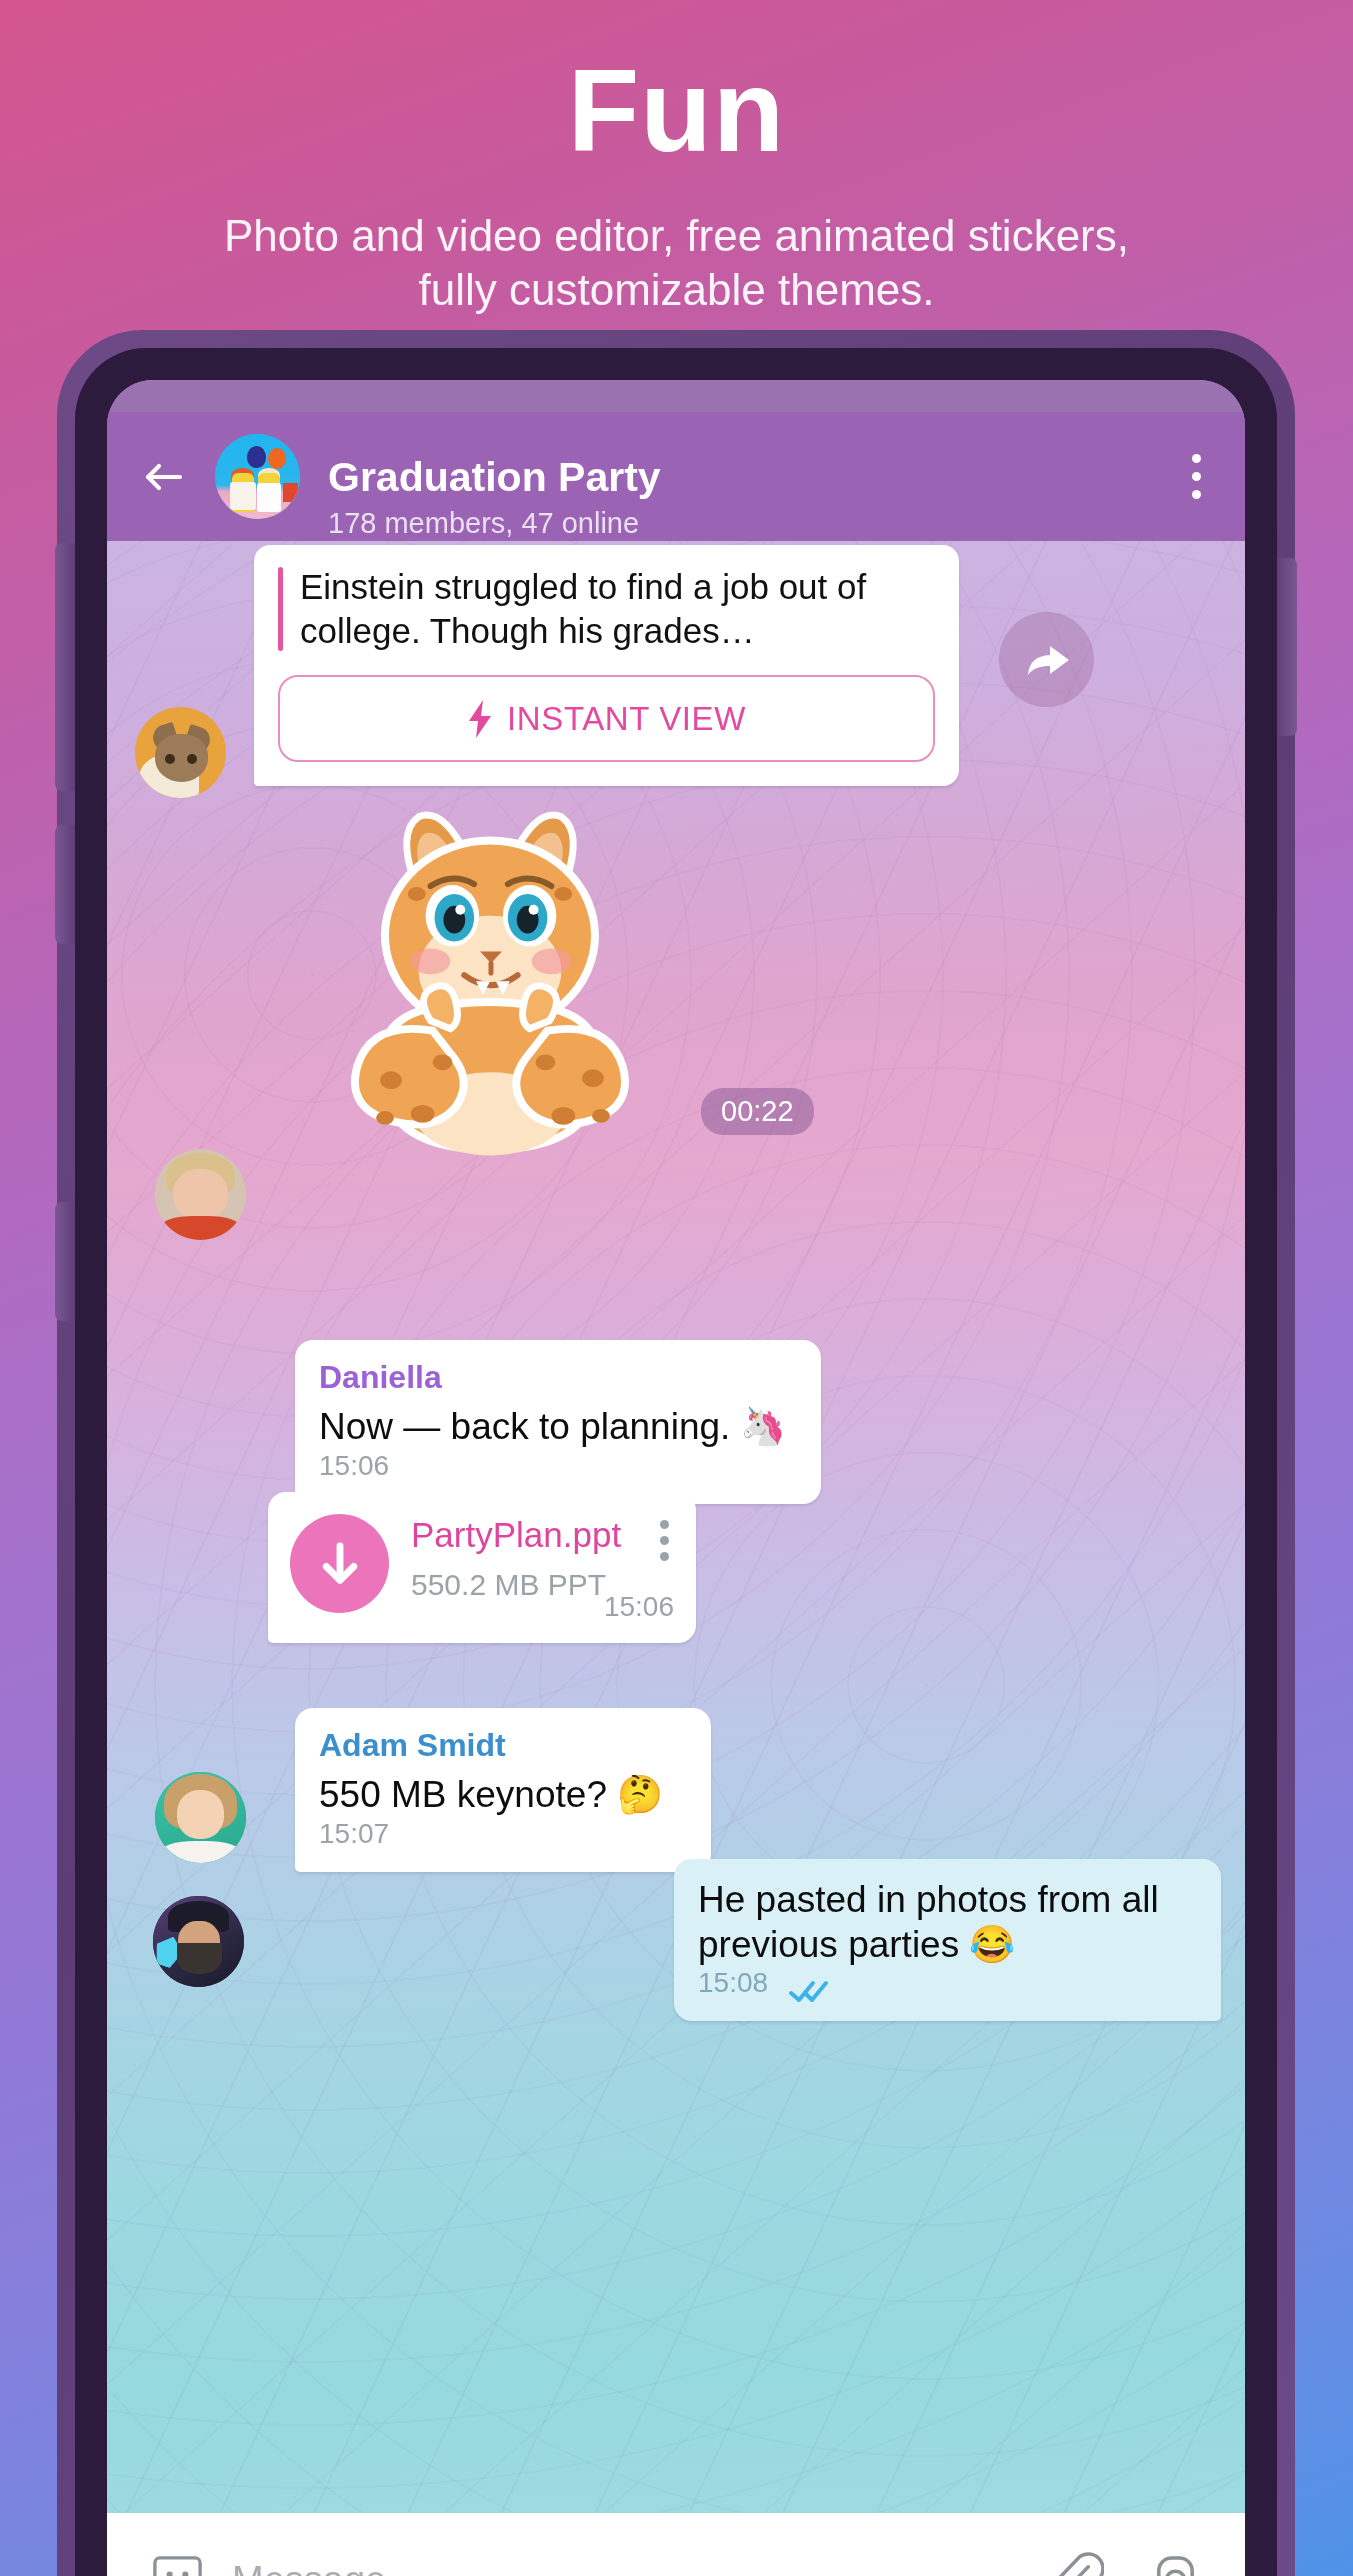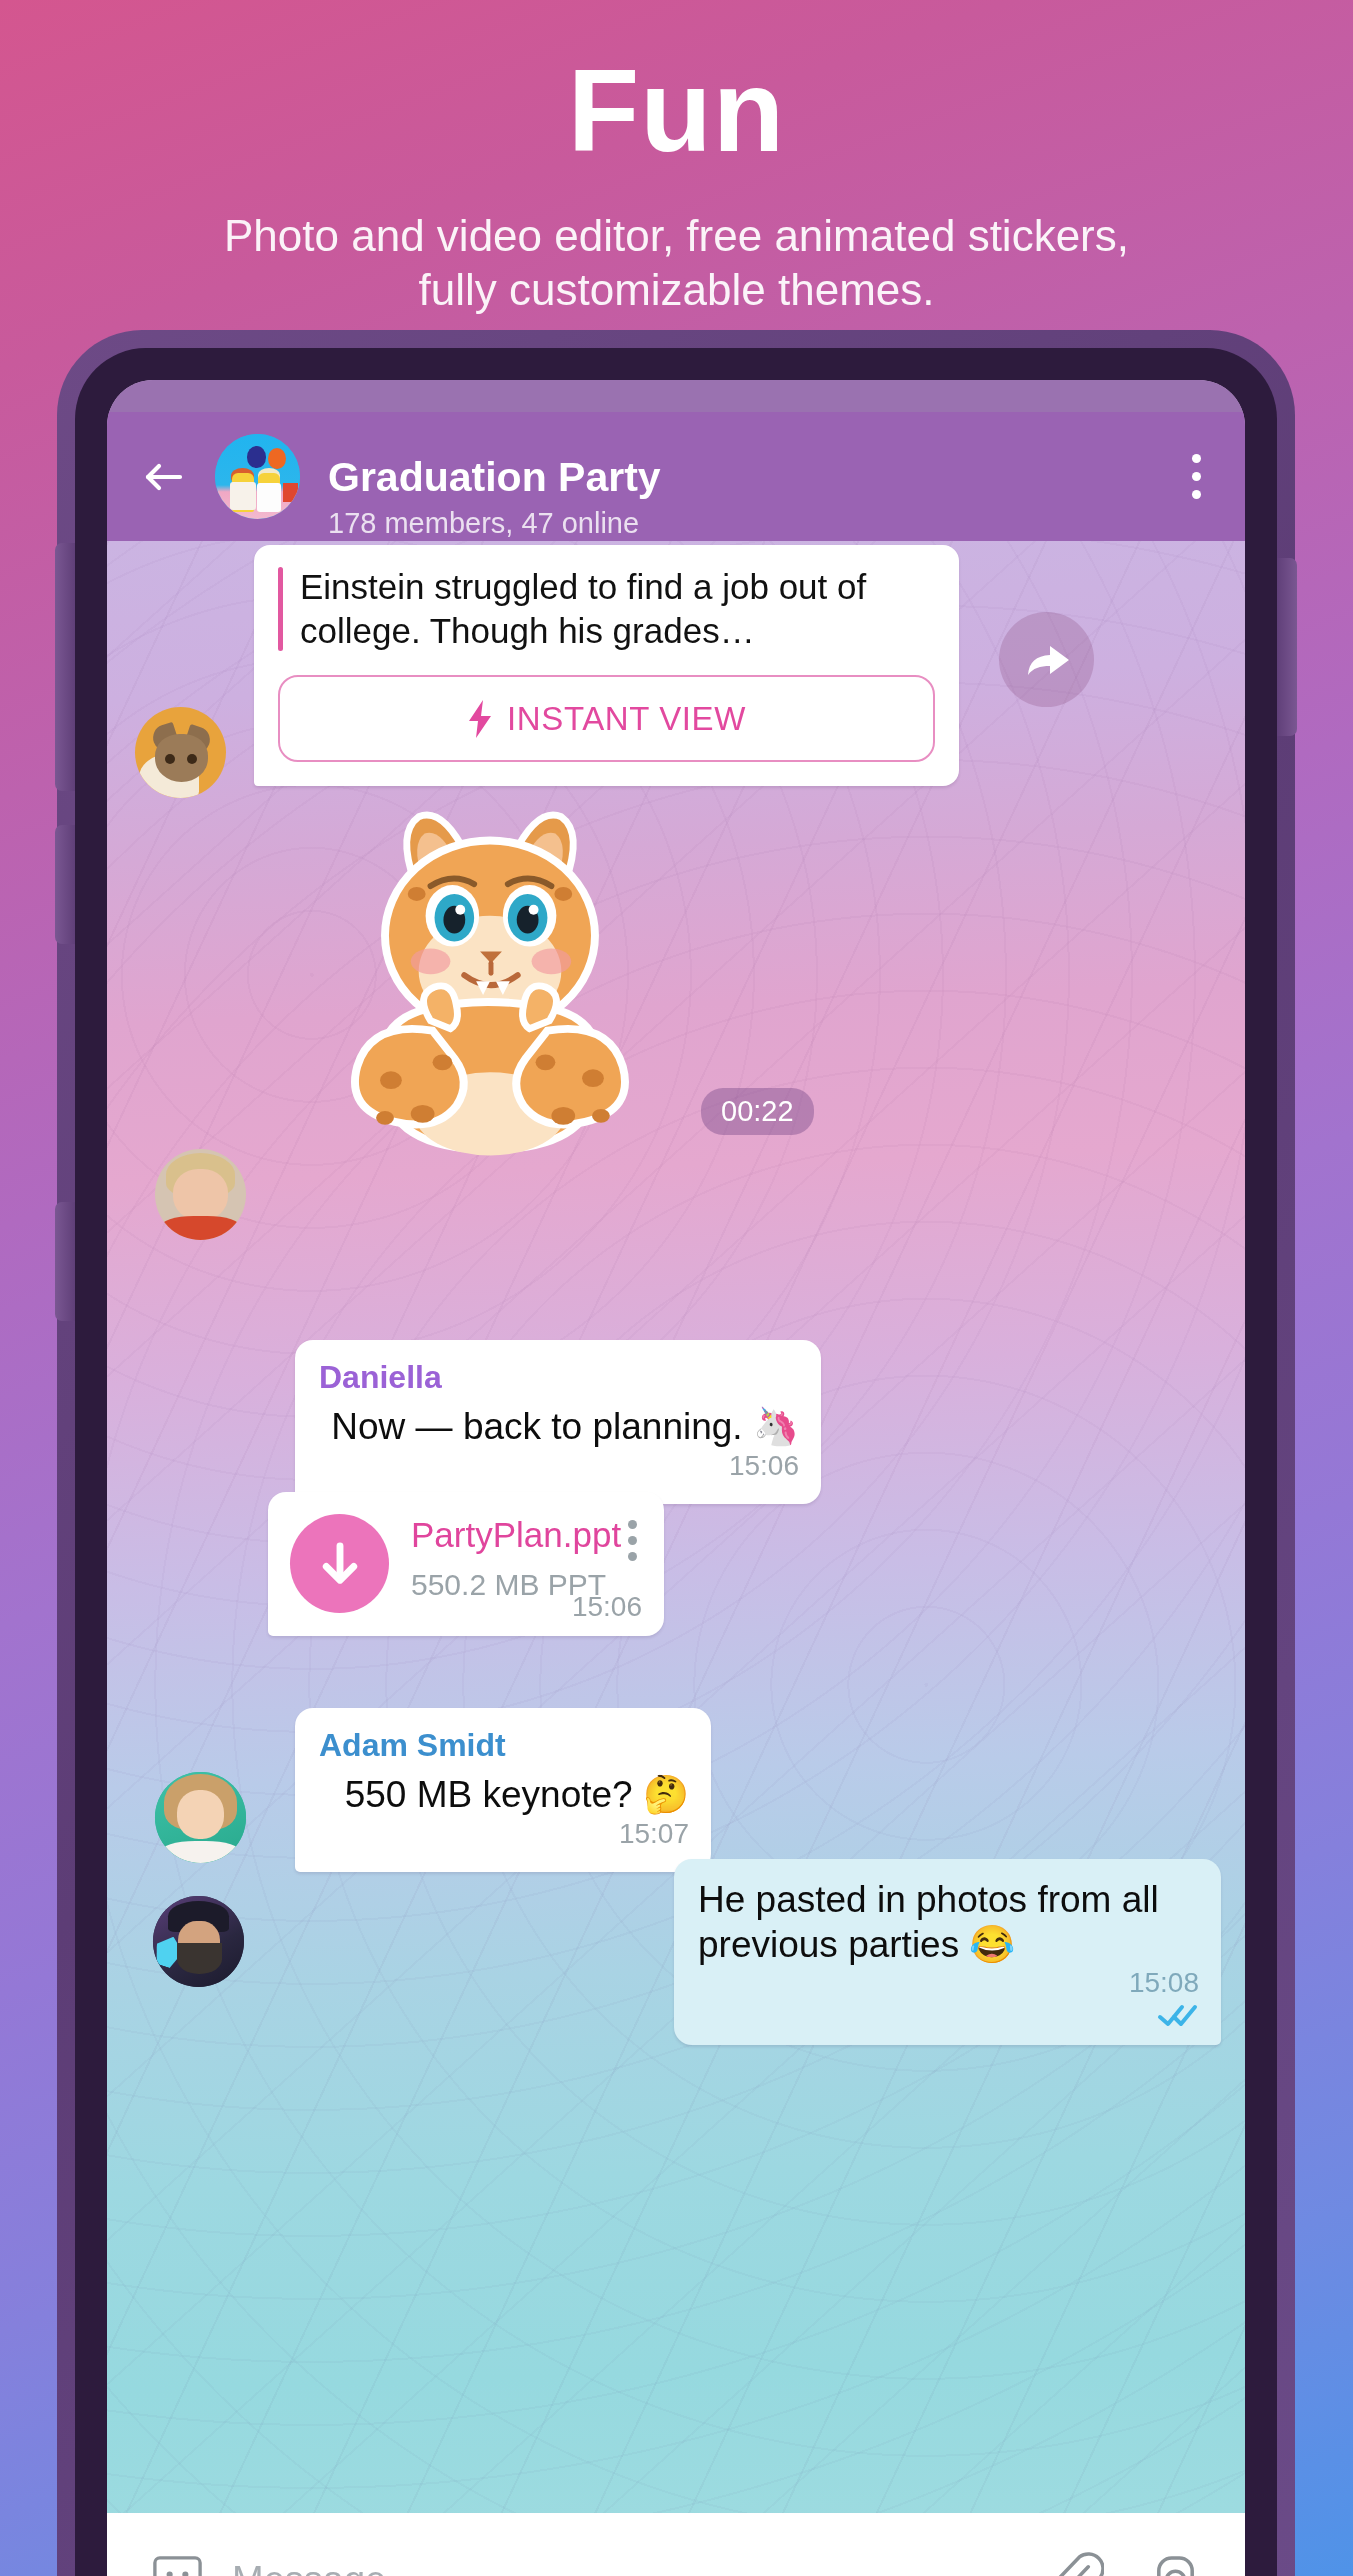--- a/index.html
+++ b/index.html
@@ -235,30 +235,29 @@
     padding: 18px 22px 18px 24px;
   }
   .bubble.in  { border-bottom-left-radius: 5px; }
   .bubble.out { border-bottom-right-radius: 5px; background: #d9f0f6; }
   .sender { font-size: 32px; font-weight: 700; line-height: 1.2; margin-bottom: 8px; }
   .sender.purple { color: #9b62d6; }
   .sender.blue   { color: #3c8fce; }
   .line {
     display: flex; align-items: flex-end; flex-wrap: wrap;
     column-gap: 14px;
-    flex-direction: column;
   }
   .mtext { font-size: 37px; line-height: 1.22; color: #0d0d0d; }
   .mtime { font-size: 28px; color: #9aa3a8; padding-bottom: 4px; white-space: nowrap; }
   .mtime.out { color: #7fa9bb; }
   .ticks { display:inline-block; vertical-align: -2px; margin-left: 6px; }
   .ticks svg { width: 42px; height: 24px; display:block; }
 
   .b-daniella { left: 188px; top: 799px; width: 526px; }
-  .b-file     { left: 161px; top: 951px; width: 396px; padding: 22px 22px 13px 22px; }
+  .b-file     { left: 161px; top: 951px; width: 428px; padding: 22px 22px 20px 22px; }
   .b-adam     { left: 188px; top: 1167px; width: 416px; }
   .b-out      { right: 24px; top: 1318px; width: 547px; }
 
   
   .file-row { display: flex; align-items: flex-start; }
   .dl {
     width: 99px; height: 99px; border-radius: 50%;
     background: #ec74bb; flex: 0 0 99px;
     display:flex; align-items:center; justify-content:center;
   }

